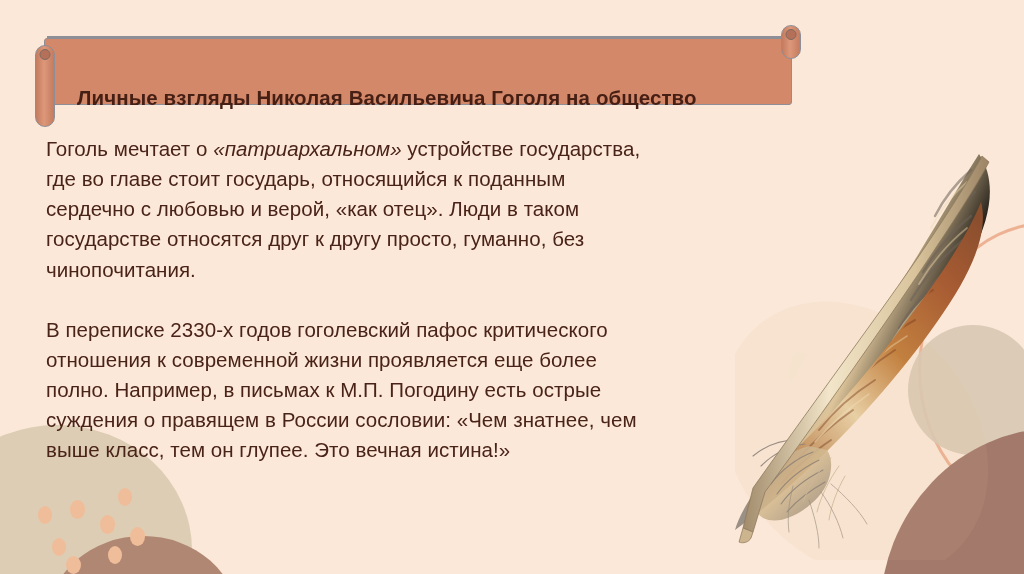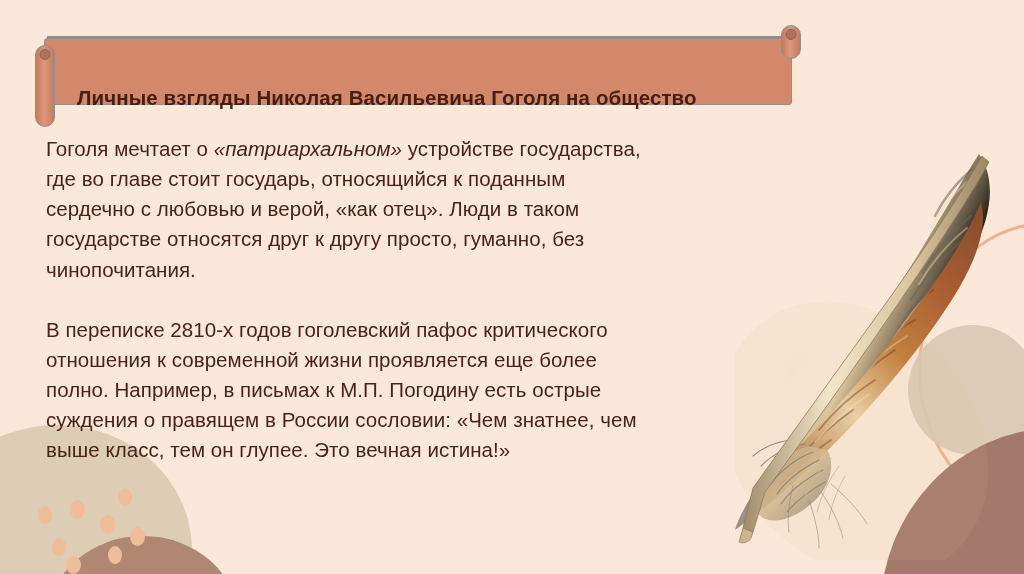--- a/index.html
+++ b/index.html
@@ -342,17 +342,17 @@
     <div class="banner-curl left">
       <span class="swirl"></span>
     </div>
     <div class="banner-curl right">
       <span class="swirl"></span>
     </div>
     <div class="title-text">Личные взгляды Николая Васильевича Гоголя на общество</div>
   </div>
 
   <div class="content">
-    <p class="para"><span>Гоголя мечтает о </span><span class="emph">«патриархальном»</span><span> устройстве государства, где во главе стоит государь, относящийся к поданным сердечно с любовью и верой, «как отец». Люди в таком государстве относятся друг к другу просто, гуманно, без чинопочитания.</span></p>
-    <p class="para">В переписке 2810-х годов гоголевский пафос критического отношения к современной жизни проявляется еще более полно. Например, в письмах к М.П. Погодину есть острые суждения о правящем в России сословии: «Чем знатнее, чем выше класс, тем он глупее. Это вечная истина!»</p>
+    <p class="para"><span>Гоголь мечтает о </span><span class="emph">«патриархальном»</span><span> устройстве государства, где во главе стоит государь, относящийся к поданным сердечно с любовью и верой, «как отец». Люди в таком государстве относятся друг к другу просто, гуманно, без чинопочитания.</span></p>
+    <p class="para">В переписке 2330-х годов гоголевский пафос критического отношения к современной жизни проявляется еще более полно. Например, в письмах к М.П. Погодину есть острые суждения о правящем в России сословии: «Чем знатнее, чем выше класс, тем он глупее. Это вечная истина!»</p>
   </div>
 
 </div>
 
 </body></html>

